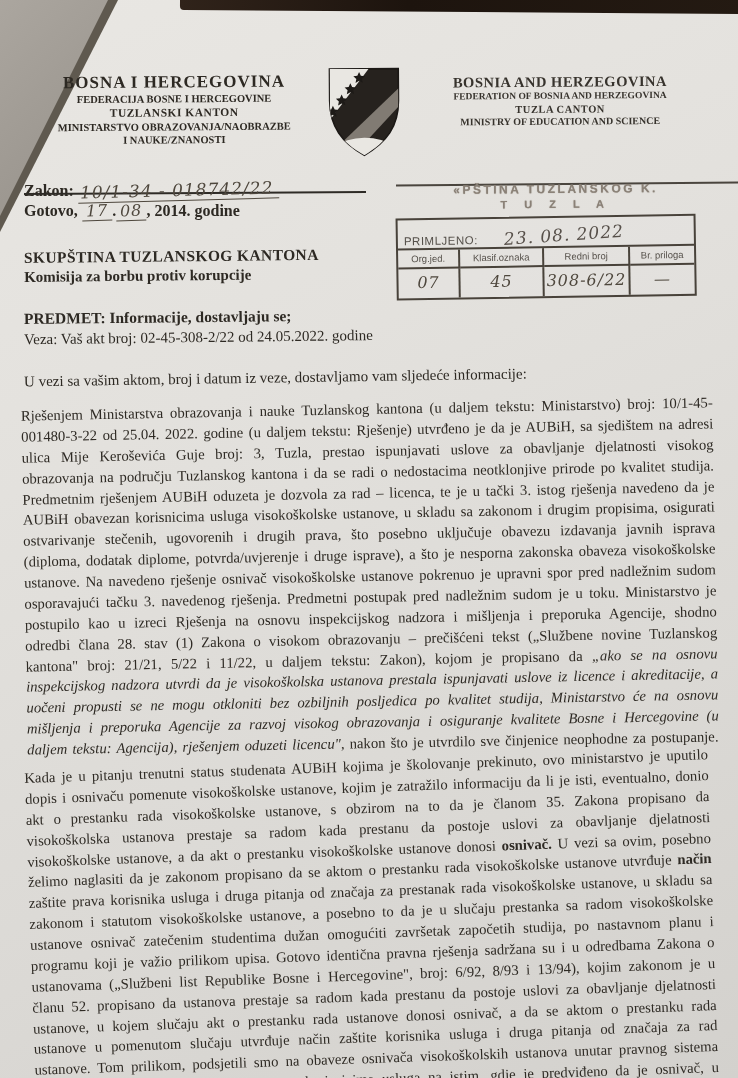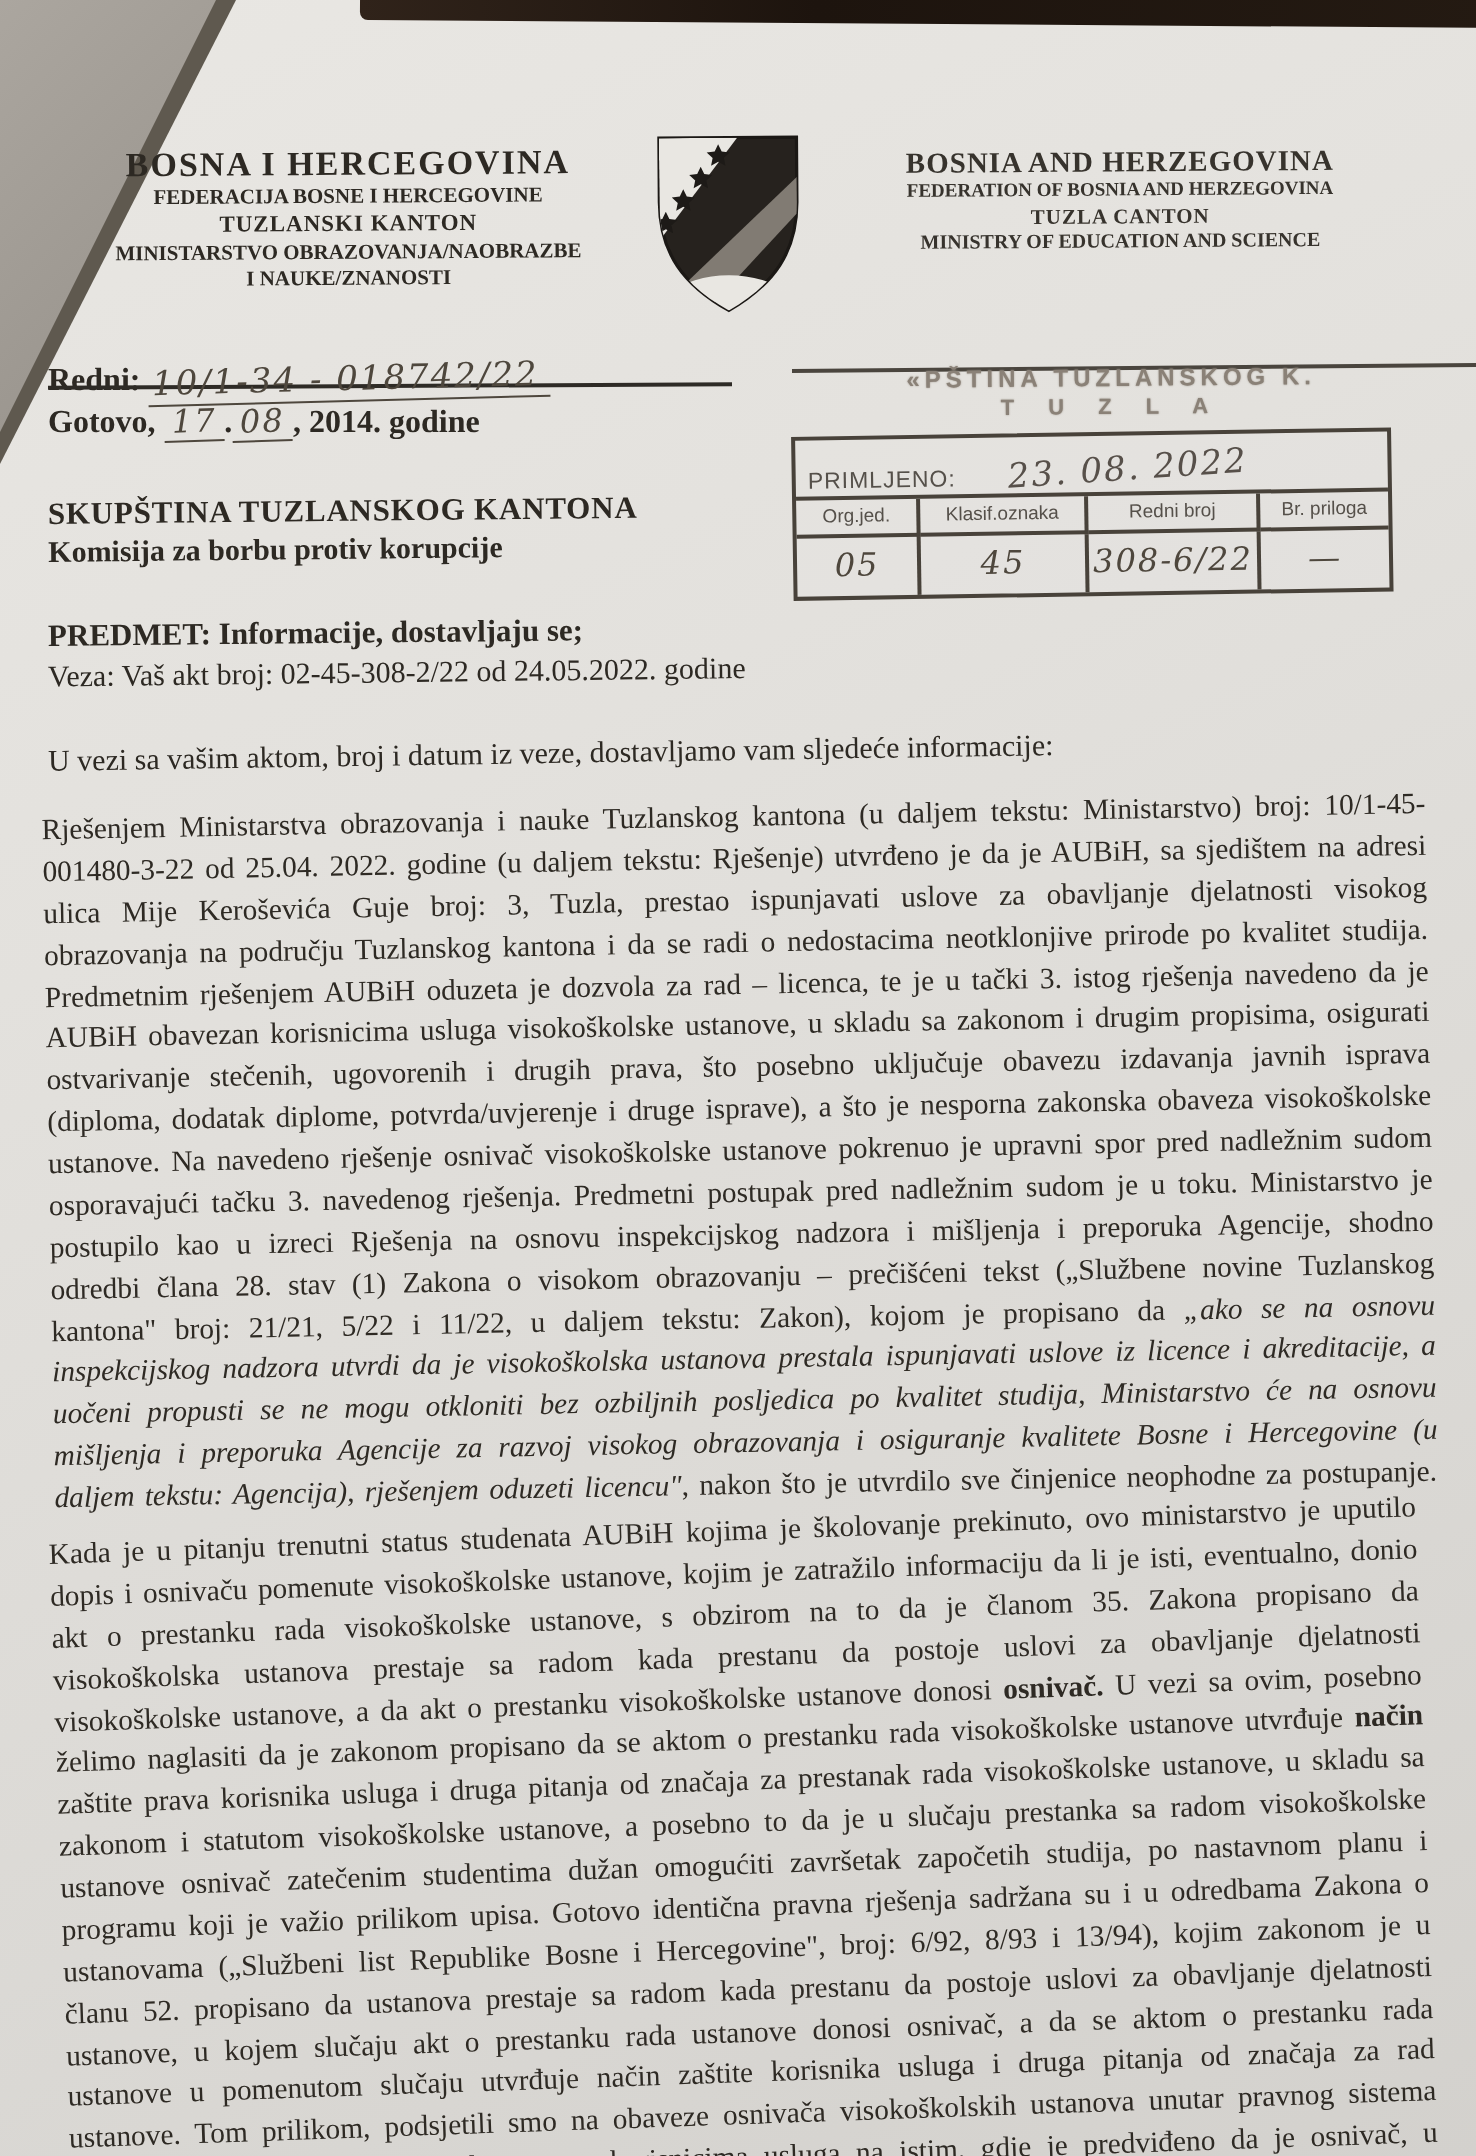--- a/index.html
+++ b/index.html
@@ -143,21 +143,21 @@
         <div class="hr-3">MINISTRY OF EDUCATION AND SCIENCE</div>
       </div>
     </div>
 
     <div class="rule-left"></div>
     <div class="rule-right"></div>
 
     <div class="cols">
       <div class="col-l">
         <div class="broj-line">
-          <span>Redni:</span>
+          <span>Zakon:</span>
           <span class="hand broj-val">10/1-34 - 018742/22</span>
         </div>
         <div class="tuzla-line">
           <span>Gotovo,</span>
           <span class="hand day">17</span><span>.</span><span class="hand month">08</span><span>, 2014. godine</span>
         </div>
 
         <div class="recipient">
           <div class="r1">SKUPŠTINA TUZLANSKOG KANTONA</div>
           <div class="r2">Komisija za borbu protiv korupcije</div>
@@ -176,21 +176,21 @@
           <div class="rbox">
             <div class="row1">
               <span class="lbl">PRIMLJENO:</span>
               <span class="hand date">23. 08. 2022</span>
             </div>
             <div class="grid">
               <div class="gh">Org.jed.</div>
               <div class="gh">Klasif.oznaka</div>
               <div class="gh">Redni broj</div>
               <div class="gh last">Br. priloga</div>
-              <div class="gv hand">05</div>
+              <div class="gv hand">07</div>
               <div class="gv hand">45</div>
               <div class="gv hand">308-6/22</div>
               <div class="gv hand last">—</div>
             </div>
           </div>
         </div>
       </div>
     </div>
 
     <div class="intro">U vezi sa vašim aktom, broj i datum iz veze, dostavljamo vam sljedeće informacije:</div>

